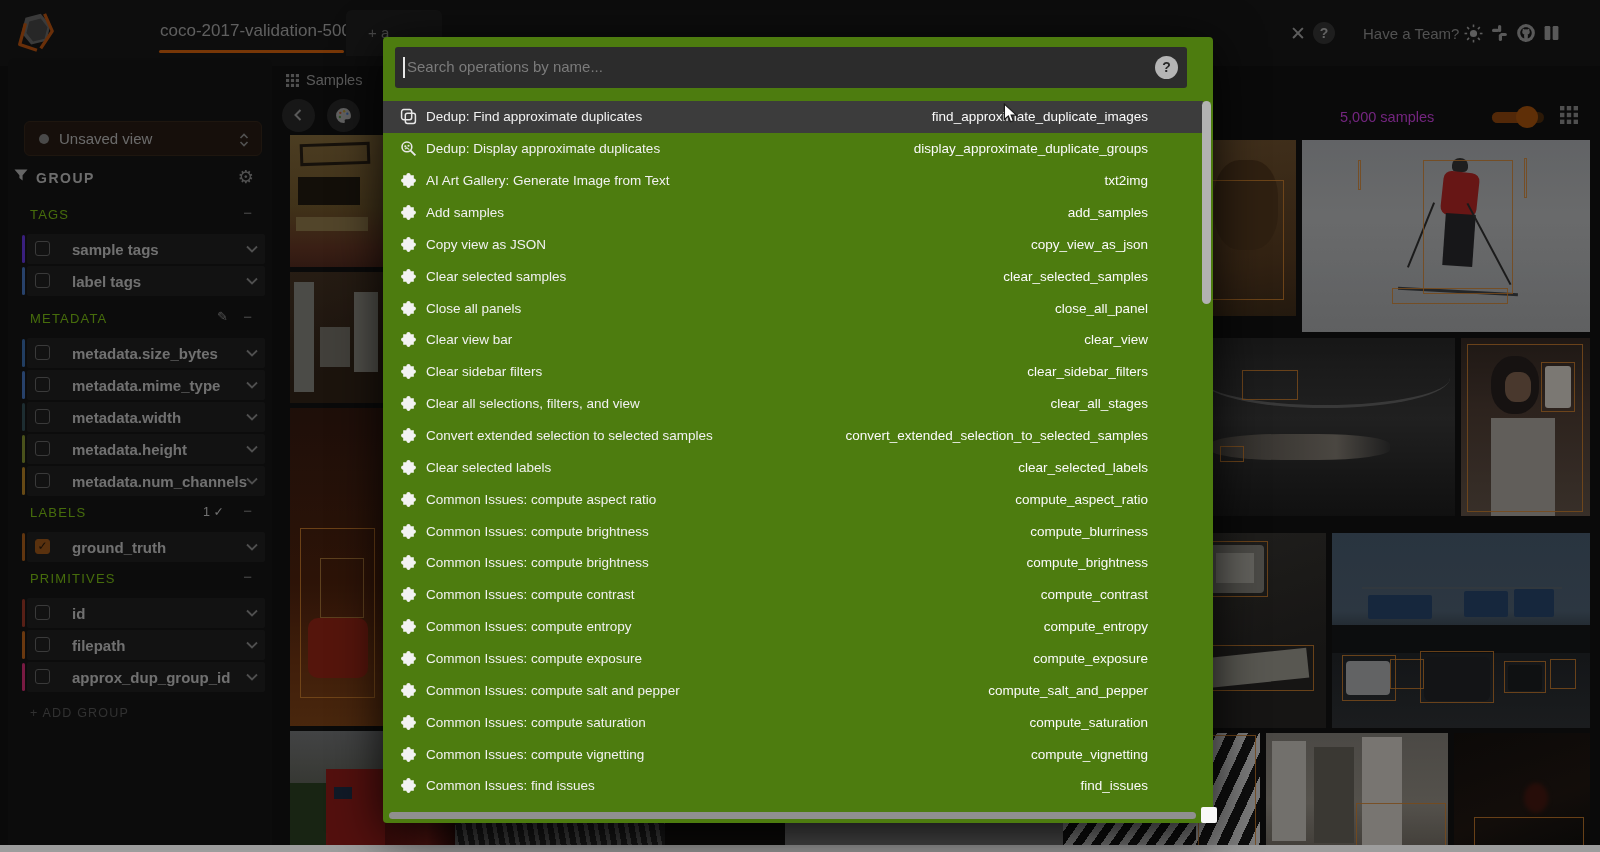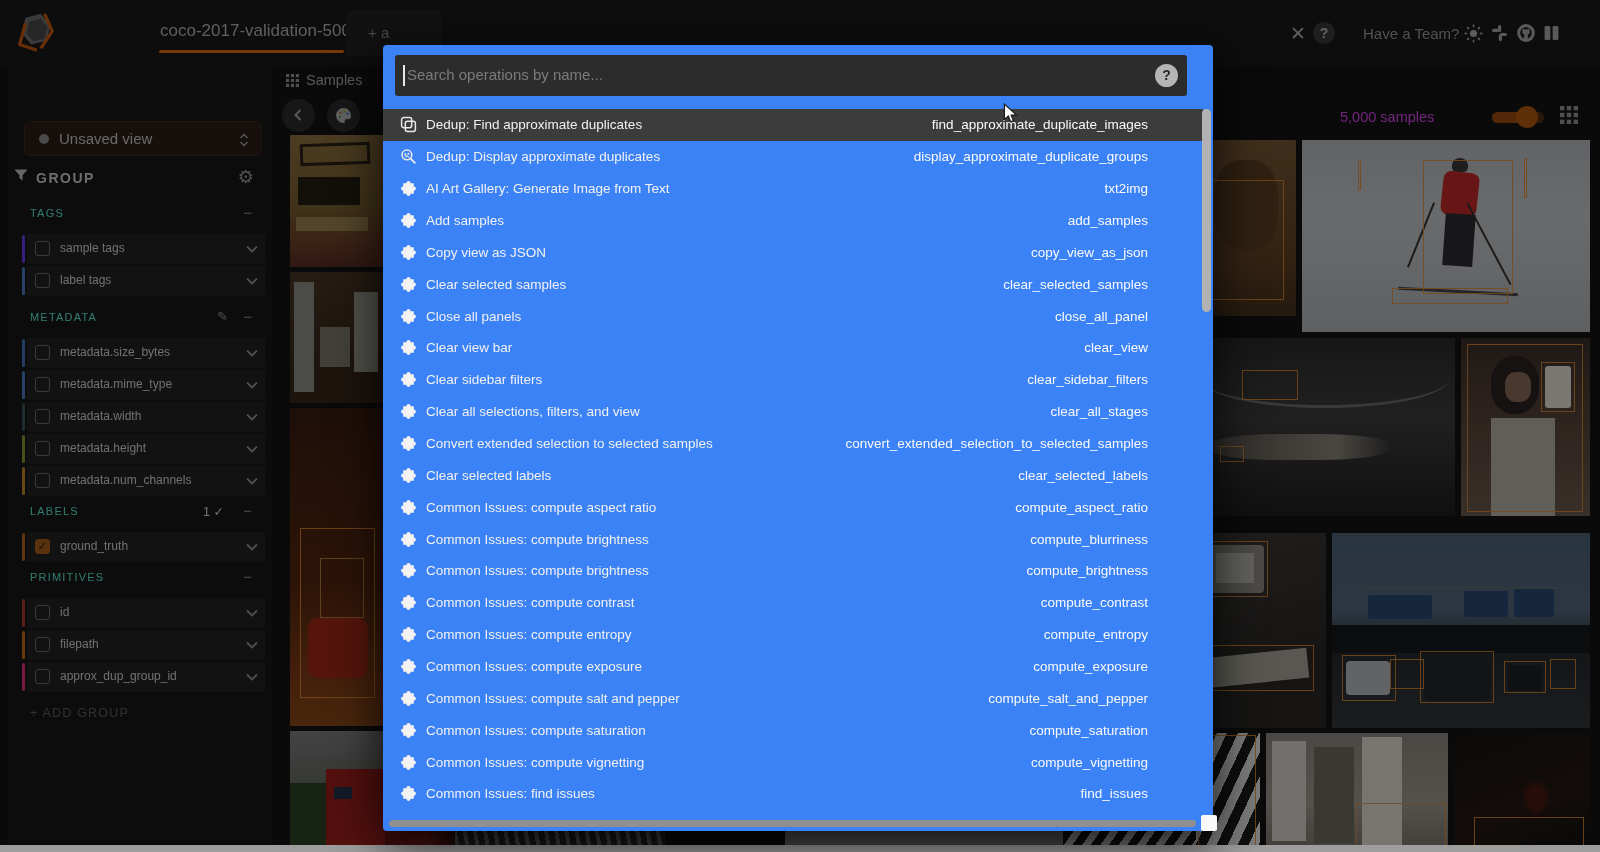--- a/index.html
+++ b/index.html
@@ -22,31 +22,31 @@
 
   
   #sidebar { left:8px; top:58px; width:264px; height:794px; background:#181818; border-radius:8px 8px 0 0; }
   #viewbar { left:16px; top:63px; width:238px; height:35px; background:#2a1d15; border:1px solid #3a2a1e; border-radius:6px; }
   #viewbar .dot { left:14px; top:12px; width:10px; height:10px; border-radius:50%; background:#8b8b8b; }
   #viewbar .vb-label { left:34px; top:8px; color:#c9c9c9; font-size:15px; }
   #viewbar .sort { right:12px; top:6px; color:#9a9a9a; font-size:10px; line-height:11px; text-align:center; }
   .filter-label { left:28px; top:112px; color:#cfcfcf; font-size:14px; font-weight:700; letter-spacing:1.5px; }
   .funnel { left:6px; top:111px; }
   .gear { right:18px; top:108px; color:#9a9a9a; font-size:18px; }
-  .sect-head { color:#5eead4; font-size:11px; letter-spacing:1.2px; }
+  .sect-head { color:#84cc16; font-size:13px; letter-spacing:1.2px; }
   .sect-minus { color:#8a8a8a; font-size:15px; }
   .pencil { color:#9a9a9a; font-size:13px; }
   .lbl-count { color:#d6d6d6; font-size:12.5px; }
   .f-rows { position:absolute; left:0; width:264px; }
   .f-row { position:relative; height:30px; margin:0 0 2px 0; }
   .f-row .bar { position:absolute; left:14px; top:1px; width:3px; height:28px; border-radius:2px; background:var(--bar,#555); }
   .f-row .rowbg { position:absolute; left:19px; top:0; width:238px; height:30px; background:#232323; border-radius:2px; }
   .f-row .cb { position:absolute; left:27px; top:7px; width:15px; height:15px; border:1.5px solid #6e6e6e; border-radius:3px; }
   .f-row.checked .cb { background:#a85d1c; border-color:#a85d1c; color:#2a1a0a; font-size:12px; line-height:13px; text-align:center; }
-  .f-row .f-label { position:absolute; left:52px; top:7px; color:#d4d4d4; font-size:12px; }
+  .f-row .f-label { position:absolute; left:64px; top:7px; color:#d4d4d4; font-size:15px;font-weight:bold; }
   .f-row .chev { position:absolute; right:14px; top:11px; }
   #add-group { left:22px; top:648px; color:#5d5d5d; font-size:12.5px; letter-spacing:1.2px; }
 
   
   #samples-tab { left:286px; top:72px; color:#a9a9a9; font-size:14.5px; }
   .circle-btn { width:33px; height:33px; border-radius:50%; background:#2d2d2d; top:99px; }
   #sample-count { left:1340px; top:109px; color:#d946ef; font-size:14.5px; }
   #toggle { left:1492px; top:111px; width:52px; height:13px; }
   #toggle .track { position:absolute; left:0; top:1px; width:52px; height:11px; border-radius:6px; background:#53300f; }
   #toggle .track-on { position:absolute; left:0; top:1px; width:34px; height:11px; border-radius:6px; background:#9c4d10; }
@@ -55,21 +55,21 @@
 
   
   .tile { position:absolute; overflow:hidden; }
   .bbox { position:absolute; border:1px solid rgba(226,140,50,.85); }
   .shape { position:absolute; }
 
   
   #overlay { left:0; top:0; width:1600px; height:852px; background:rgba(0,0,0,.47); z-index:10; }
 
   
-  #modal { left:383px; top:45px; width:830px; height:786px; background:#3b82f6; border-radius:4px;
+  #modal { left:383px; top:37px; width:830px; height:786px; background:#4d7c0f; border-radius:4px;
            box-shadow:0 10px 50px rgba(0,0,0,.85); z-index:20; }
   #searchbox { position:absolute; left:12px; top:10px; width:792px; height:41px; background:#2c2c2c; border-radius:3px; }
   #searchbox .caret { position:absolute; left:8px; top:10px; width:1.5px; height:21px; background:#e8e8e8; }
   #searchbox .ph { position:absolute; left:12px; top:11px; color:#7b7b7b; font-size:15px; }
   #searchbox .q { position:absolute; right:9px; top:9px; width:23px; height:23px; border-radius:50%; background:#b5b5b5; color:#272727; font-weight:700; font-size:14px; text-align:center; line-height:23px; }
   #oplist { position:absolute; left:0; top:64px; width:820px; }
   .op-row { display:flex; align-items:center; height:31.86px; padding:0 55px 0 17px; color:#f1f1f1; }
   .op-row.selected { background:#3c3c3c; }
   .op-row .op-icon { width:17px; height:17px; margin-right:9px; flex:none; }
   .op-row .op-label { font-size:13.5px; white-space:nowrap; }

